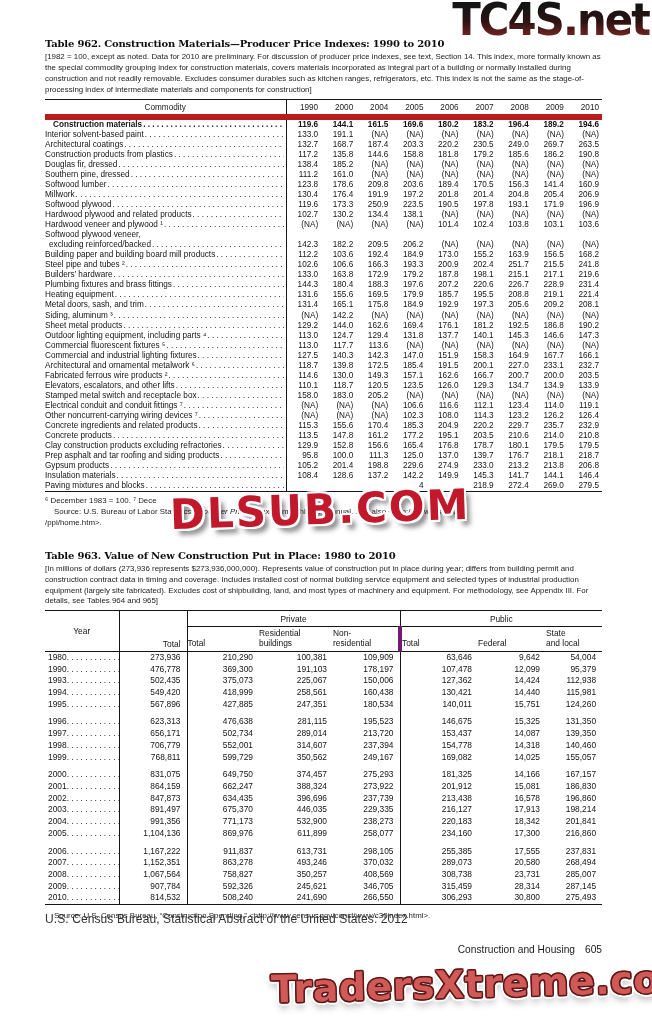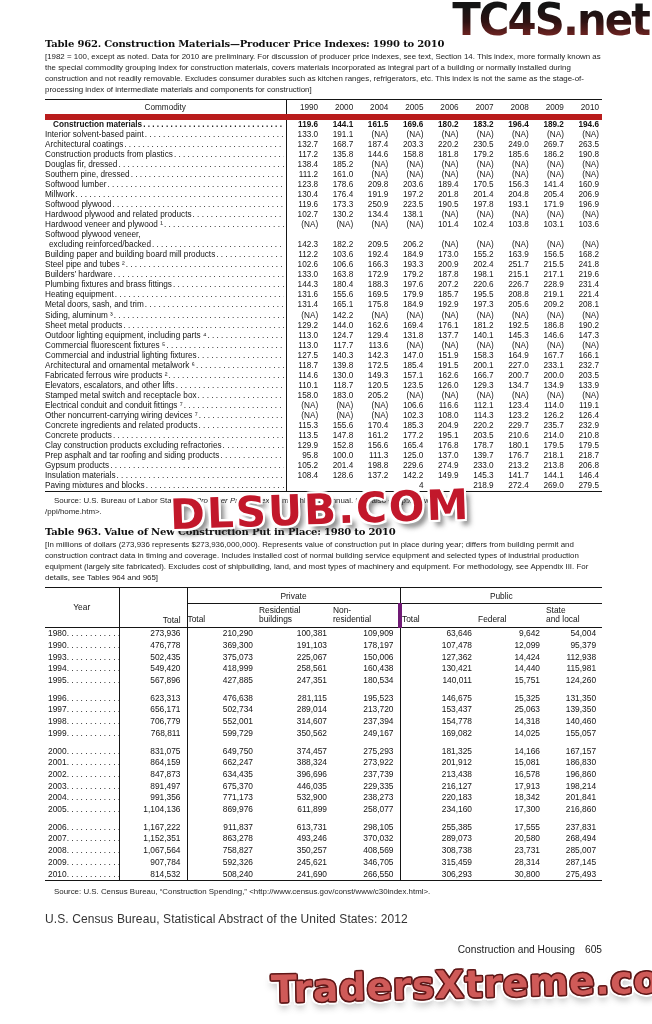--- a/index.html
+++ b/index.html
@@ -2,21 +2,21 @@
 <html><head>
 <meta charset="utf-8">
 <style>
   html,body{margin:0;padding:0}
   body{width:652px;height:1024px;position:relative;background:#fff;overflow:hidden;
        font-family:"Liberation Sans",sans-serif;color:#1b1b1b;}
   .content{position:absolute;left:45px;width:557px;top:0}
 
   .t-title{font-family:"DejaVu Serif",serif;font-weight:bold;font-size:10px;letter-spacing:-0.2px;color:#101010;white-space:nowrap}
   #t962-title{margin-top:38px}
-  #t963-title{margin-top:8px}
+  #t963-title{margin-top:21px}
   .t-note{font-size:7.9px;line-height:10.9px;color:#222;margin-top:3px;text-align:left}
 
   table{border-collapse:collapse;width:100%;table-layout:fixed}
 
   
   #t962{margin-top:3px;border-top:1.5px solid #151515;border-bottom:1.5px solid #151515}
   #t962 thead th{border-bottom:6px solid #b91c1c;font-weight:normal;font-size:8.2px;padding:3px 0 2px;text-align:right}
   #t962 thead th.lblh{text-align:center;border-right:1px solid #151515}
   #t962 thead th.val{padding-right:3px}
   #t962 td{font-size:8.2px;line-height:10.05px;padding:0;vertical-align:bottom;color:#141414}
@@ -726,20 +726,21 @@
           <td class="val"></td>
           <td class="val">218.9</td>
           <td class="val">272.4</td>
           <td class="val">269.0</td>
           <td class="val">279.5</td>
         </tr>
       </tbody>
   </table>
 
   <div class="fnotes">
+    <div>⁶ December 1983 = 100. ⁷ Dece</div>
     <div class="src-ind"><span>Source: U.S. Bureau of Labor Statistics, </span><span class="it">Producer Price Indexes</span><span>, monthly and annual. See also &lt;http://www.bls.gov</span></div>
     <div>/ppi/home.htm&gt;.</div>
   </div>
 
   <div class="t-title" id="t963-title">Table 963. Value of New Construction Put in Place: 1980 to 2010</div>
   <div class="t-note">[In millions of dollars (273,936 represents $273,936,000,000). Represents value of construction put in place during year; differs from building permit and construction contract data in timing and coverage. Includes installed cost of normal building service equipment and selected types of industrial production equipment (largely site fabricated). Excludes cost of shipbuilding, land, and most types of machinery and equipment. For methodology, see Appendix III. For details, see Tables 964 and 965]</div>
 
   <table id="t963">
     <colgroup>
       <col style="width:74px">
@@ -866,21 +867,21 @@
             <div class="yrline">
               <span class="yr">1997</span>
               <span class="dots">. . . . . . . . . . . . . . . . . . . . . . . . . . . . . . . . . . . . . . . . </span>
             </div>
           </td>
           <td class="val b2">656,171</td>
           <td class="val">502,734</td>
           <td class="val">289,014</td>
           <td class="val b5">213,720</td>
           <td class="val">153,437</td>
-          <td class="val">25,063</td>
+          <td class="val">14,087</td>
           <td class="val">139,350</td>
         </tr>
         <tr>
           <td class="yr-cell">
             <div class="yrline">
               <span class="yr">1998</span>
               <span class="dots">. . . . . . . . . . . . . . . . . . . . . . . . . . . . . . . . . . . . . . . . </span>
             </div>
           </td>
           <td class="val b2">706,779</td>

